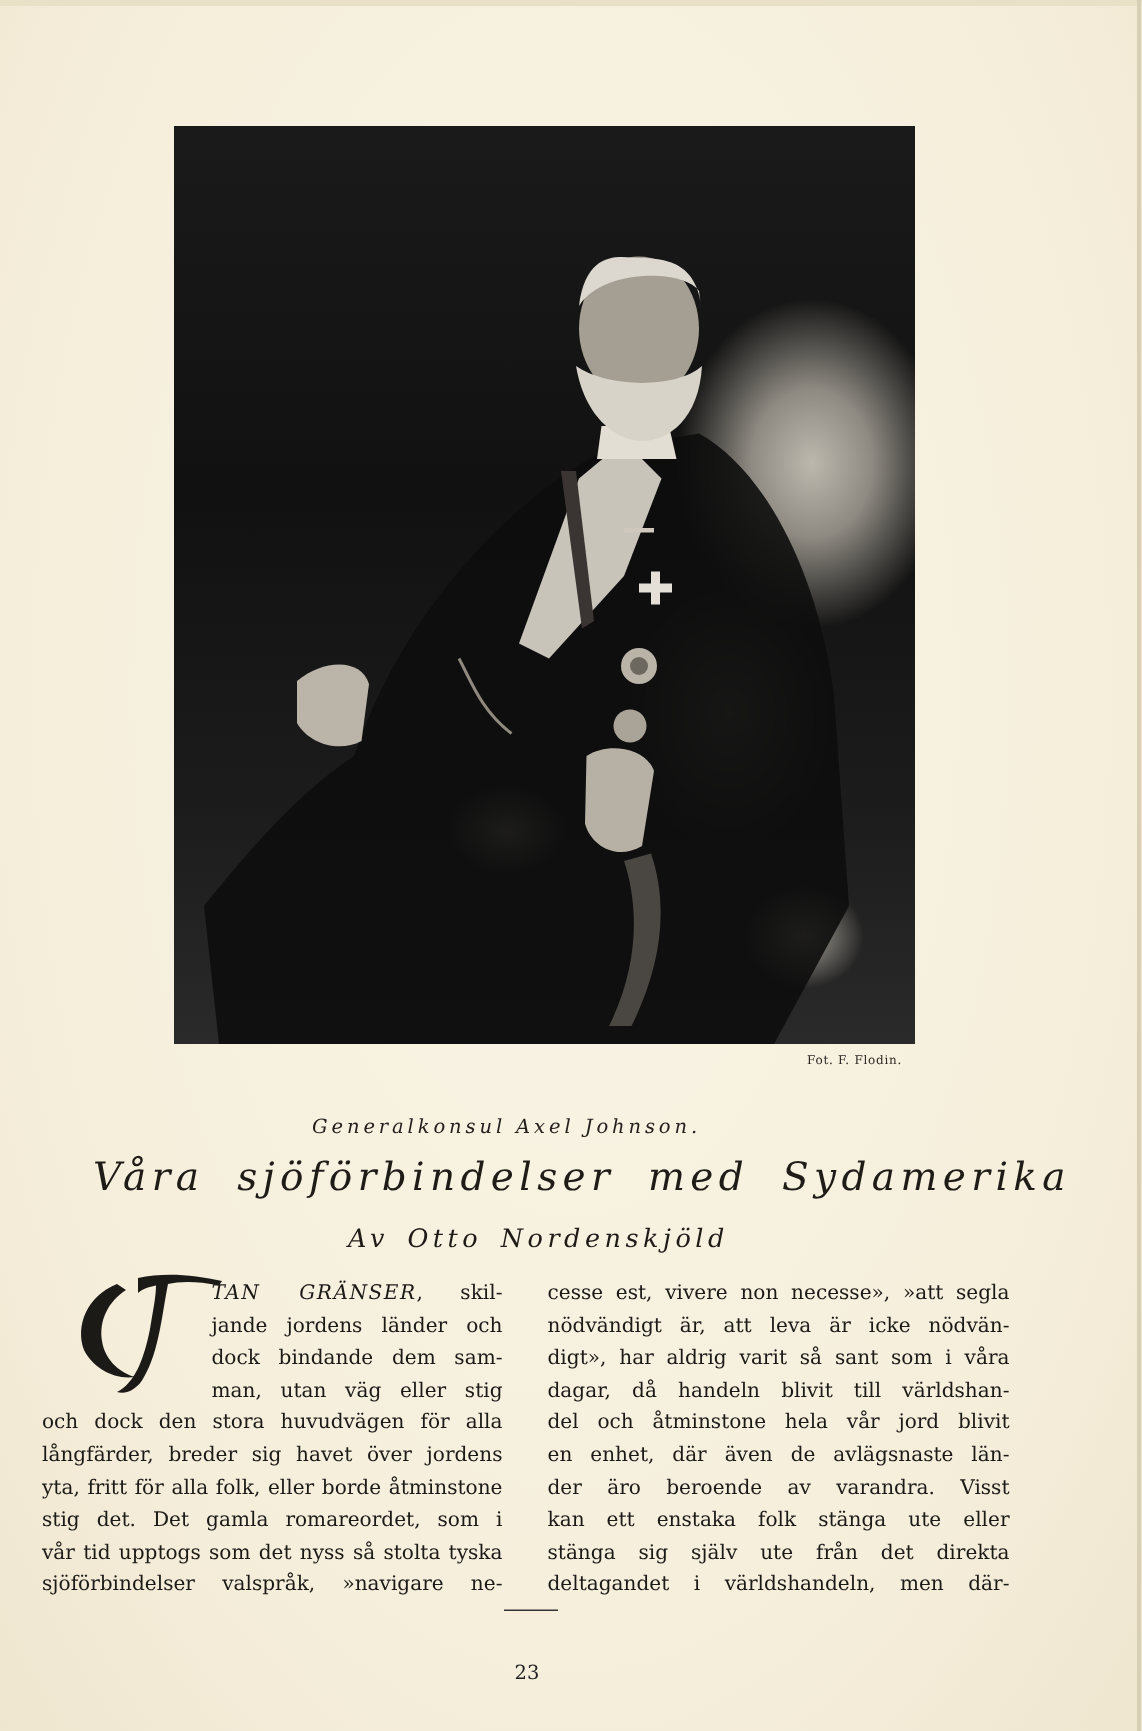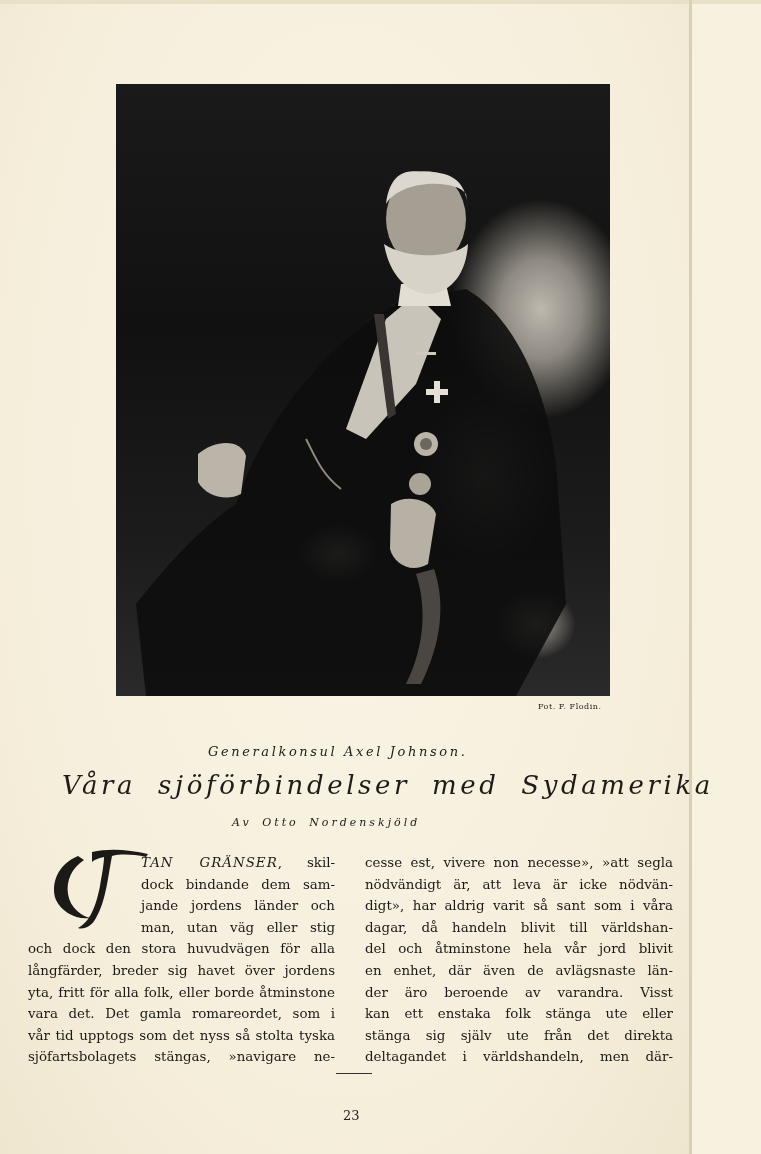--- a/index.html
+++ b/index.html
@@ -4,21 +4,21 @@
 <style>
   html, body { margin:0; padding:0; }
   body {
     width:761px; height:1154px; overflow:hidden;
     background:#f7f1e0;
     font-family:"DejaVu Serif", serif;
     color:#1c1a17;
     position:relative;
   }
   .page {
-    position:absolute; left:0; top:0; width:692px; height:1154px;
+    position:absolute; left:0; top:0; width:761px; height:1154px;
     background:
       radial-gradient(ellipse at 50% 40%, #faf5e6 0%, #f5eedb 70%, #efe6cf 100%);
   }
   .edge-top { position:absolute; left:0; top:0; width:761px; height:4px; background:#e9e0c8; }
   .edge-right { position:absolute; right:0; top:0; width:3px; height:1154px; background:#d9cfb5; }
   .photo {
     position:absolute; left:116px; top:84px; width:494px; height:612px;
     background:
       radial-gradient(ellipse 90px 110px at 425px 225px, #bdb8ae 0%, #8e8a82 45%, rgba(20,20,20,0) 100%),
       radial-gradient(ellipse 70px 90px at 370px 390px, rgba(160,155,145,0.6) 0%, rgba(20,20,20,0) 100%),
@@ -37,21 +37,21 @@
     font-family:"DejaVu Serif", serif; font-style:italic; font-size:13px;
     letter-spacing:2.6px; color:#24211d;margin-top:32px;
   }
   .title {
     position:absolute; left:62px; top:770px; width:640px;
     font-family:"DejaVu Serif", serif; font-style:italic; font-size:26px;
     letter-spacing:3.6px; word-spacing:10px; color:#1f1c18; white-space:nowrap;
   }
   .byline {
     position:absolute; left:232px; top:816px;
-    font-family:"DejaVu Serif", serif; font-style:italic; font-size:11px;
+    font-family:"DejaVu Serif", serif; font-style:italic; font-size:17px;
     letter-spacing:3px; word-spacing:4px; color:#1f1c18;
   }
   .col {
     position:absolute; top:852px;
     font-family:"DejaVu Serif", serif; font-size:13.4px; line-height:21.6px;
     color:#1c1a17; text-align:justify;
   }
   .col-left { left:28px; width:307px; }
   .col-right { left:365px; width:308px; }
   .line { display:block; white-space:nowrap; text-align:justify; text-align-last:justify; }
@@ -111,29 +111,29 @@
   <div class="title">Våra sjöförbindelser med Sydamerika</div>
   <div class="byline">Av Otto Nordenskjöld</div>
 
   <svg class="dropcap" viewBox="0 0 112 86">
     <path d="M38 10 C18 18 10 38 16 54 C22 66 36 74 50 72 C42 70 30 62 28 48 C26 34 32 22 44 14 Z" fill="#1c1a17"></path>
     <path d="M52 6 C70 2 90 4 108 8 L106 11 C92 8 80 8 72 10 C68 30 66 55 56 72 C52 80 44 84 38 82 C50 76 56 60 60 40 C62 28 64 18 64 11 C58 12 54 14 52 16 Z" fill="#1c1a17"></path>
   </svg>
 
   <div class="col col-left">
     <span class="line indent"><span class="lead-italic">TAN GRÄNSER</span><span>, skil-</span></span>
+    <span class="line indent">jande jordens länder och</span>
     <span class="line indent">dock bindande dem sam-</span>
-    <span class="line indent">jande jordens länder och</span>
     <span class="line indent">man, utan väg eller stig</span>
     <span class="line">och dock den stora huvudvägen för alla</span>
     <span class="line">långfärder, breder sig havet över jordens</span>
     <span class="line">yta, fritt för alla folk, eller borde åtminstone</span>
-    <span class="line">vara det. Det gamla romareordet, som i</span>
+    <span class="line">stig det. Det gamla romareordet, som i</span>
     <span class="line">vår tid upptogs som det nyss så stolta tyska</span>
-    <span class="line">sjöfartsbolagets stängas, »navigare ne-</span>
+    <span class="line">sjöförbindelser valspråk, »navigare ne-</span>
   </div>
 
   <div class="col col-right">
     <span class="line">cesse est, vivere non necesse», »att segla</span>
     <span class="line">nödvändigt är, att leva är icke nödvän-</span>
     <span class="line">digt», har aldrig varit så sant som i våra</span>
     <span class="line">dagar, då handeln blivit till världshan-</span>
     <span class="line">del och åtminstone hela vår jord blivit</span>
     <span class="line">en enhet, där även de avlägsnaste län-</span>
     <span class="line">der äro beroende av varandra. Visst</span>

